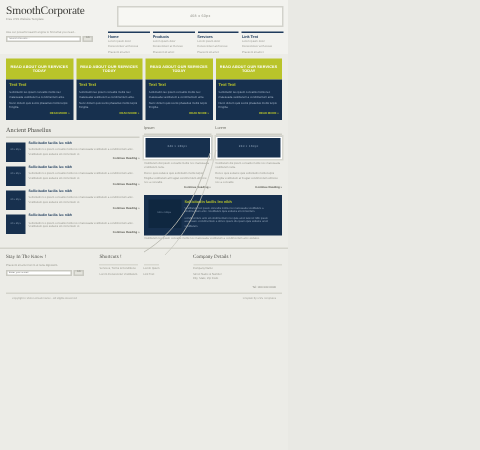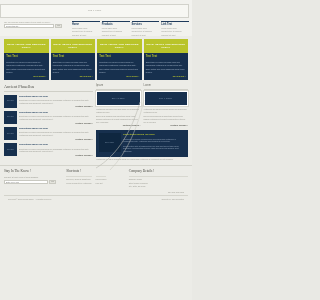--- a/index.html
+++ b/index.html
@@ -131,20 +131,24 @@
     display:flex;justify-content:space-between;font-size:1.8px;color:#9d9d95;
   }
 </style>
 </head>
 <body>
 
 <div class="page">
 
   <div class="header">
     <div class="hdr-top">
+      <div class="brand">
+        <div class="brand-name">SmoothCorporate</div>
+        <div class="brand-tag">Free CSS Website Template</div>
+      </div>
       <div class="banner">468 x 60px</div>
     </div>
 
     <div class="hdr-mid">
       <div class="search-col">
         <div class="search-label">Use our powerful search engine to find what you need...</div>
         <div class="search-row">
           <input class="search-input" placeholder="Search this site..." style="">
           <div class="search-btn">GO</div>
         </div>

